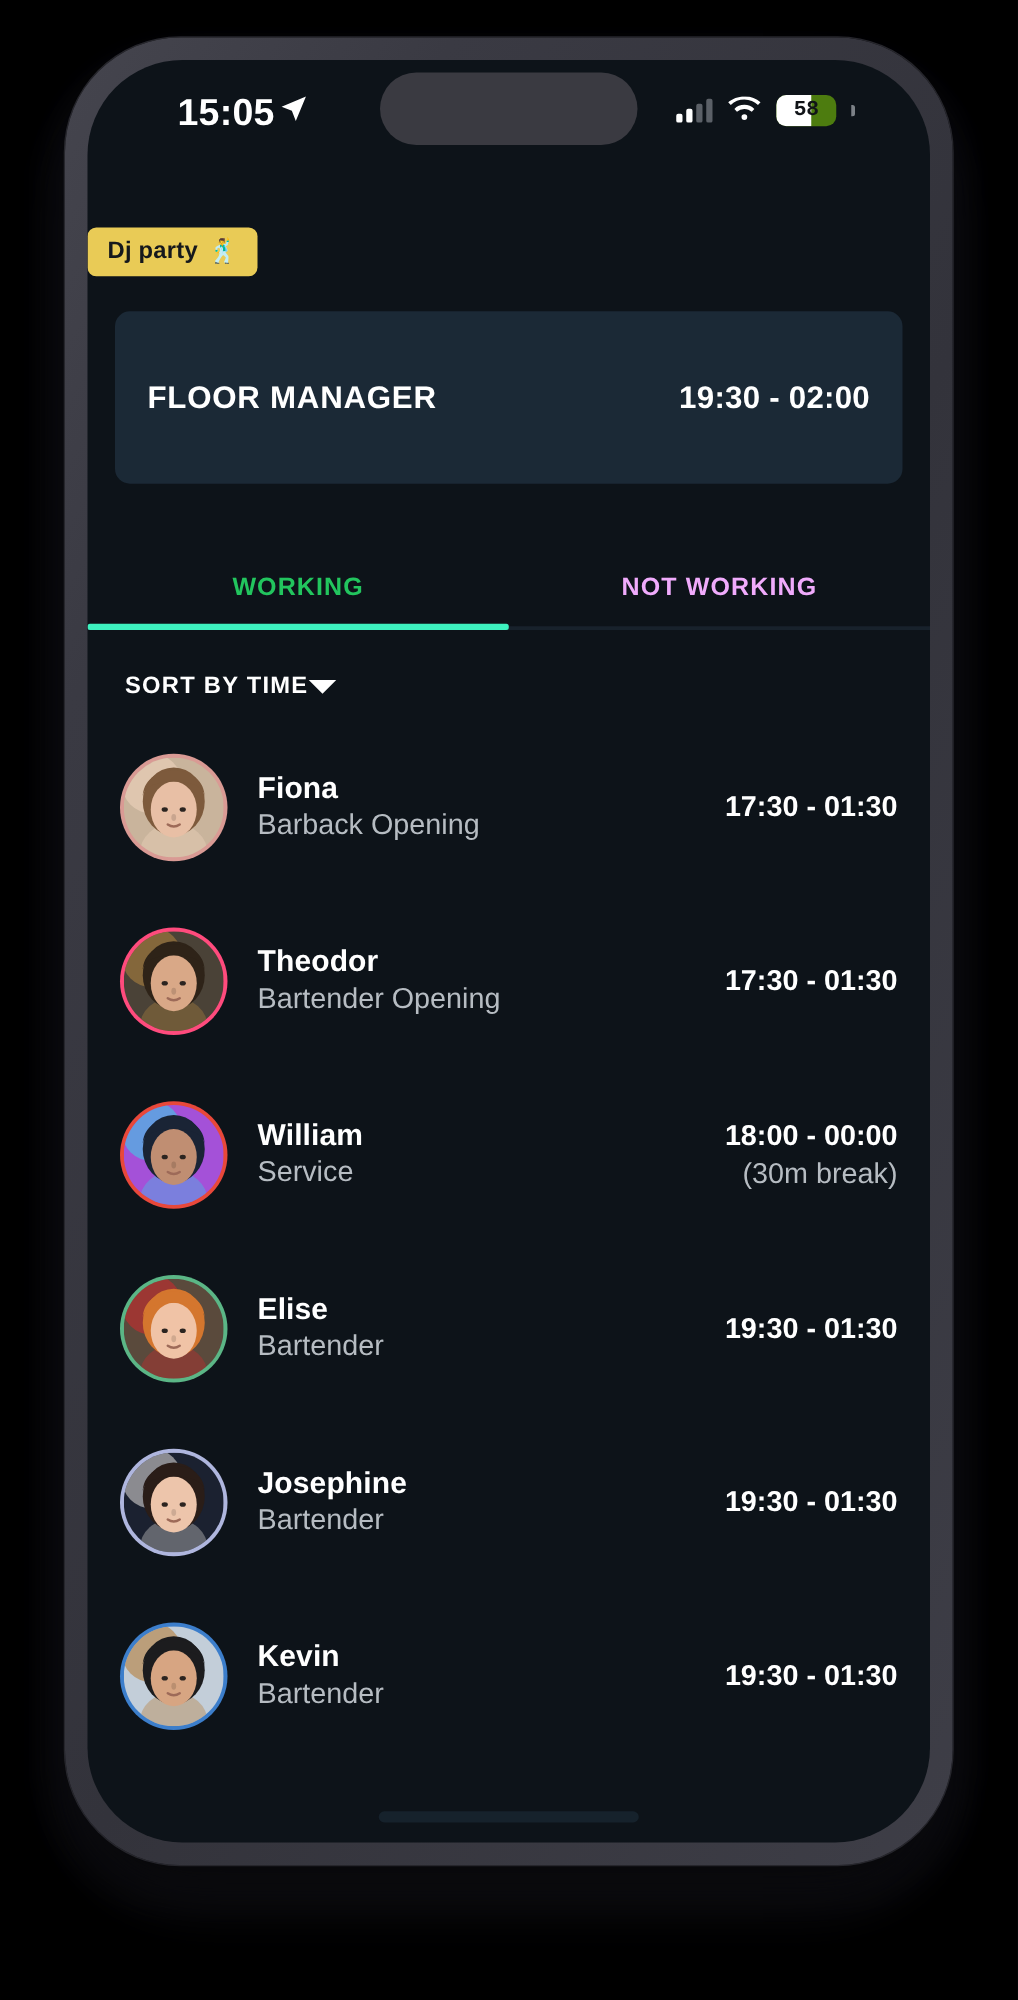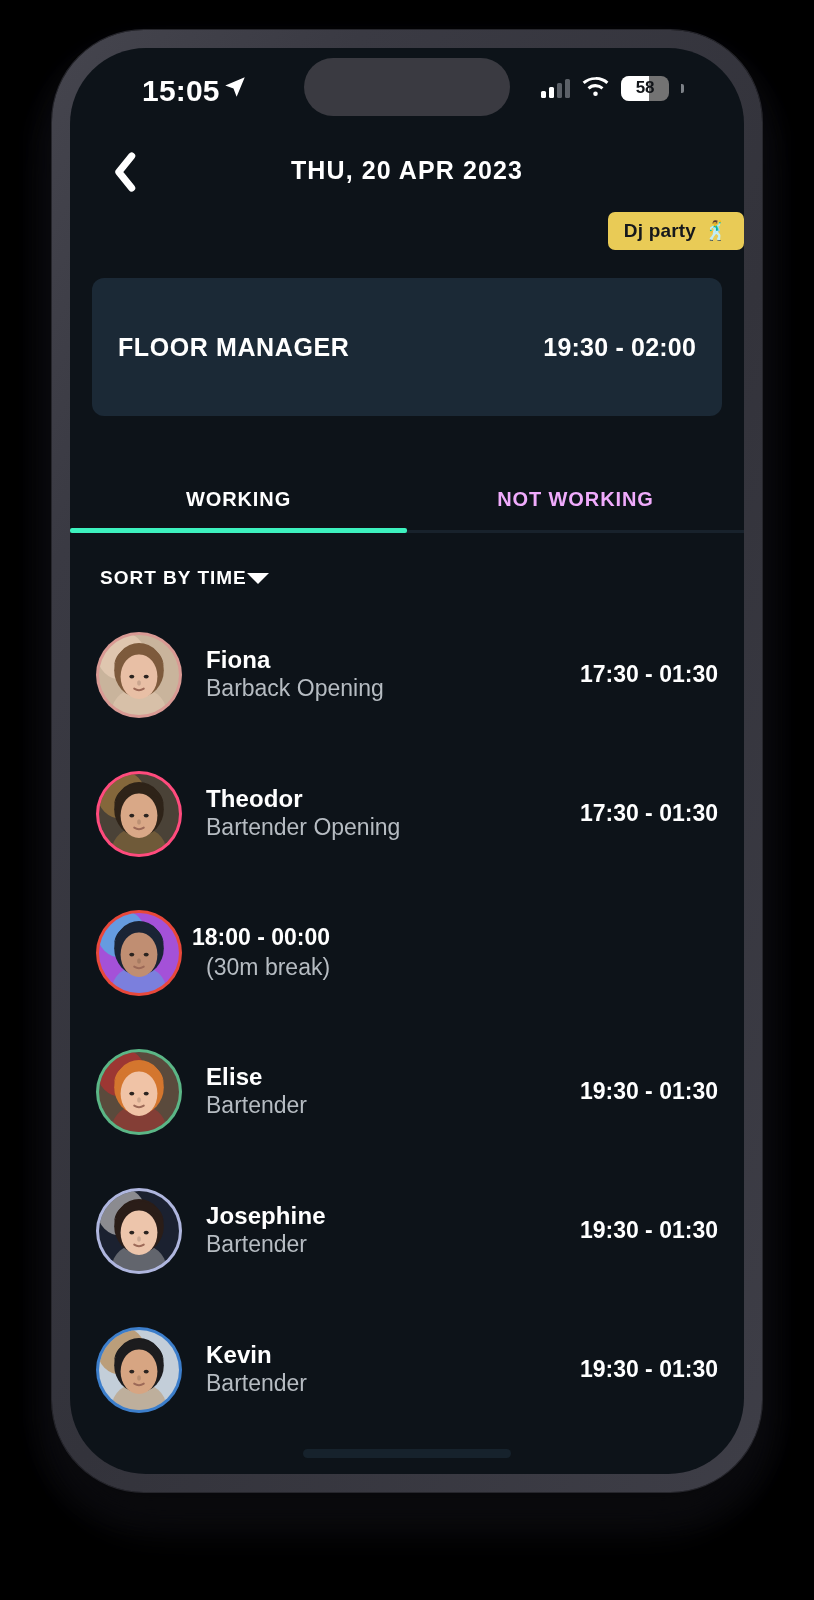--- a/index.html
+++ b/index.html
@@ -125,22 +125,23 @@
   .sig-bars i:nth-child(1) { height: 7px; }
   .sig-bars i:nth-child(2) { height: 11px; }
   .sig-bars i:nth-child(3) { height: 15px; background: #5b6067; }
   .sig-bars i:nth-child(4) { height: 19px; background: #5b6067; }
 
   .battery {
     position: relative;
     width: 48px;
     height: 25px;
     border-radius: 8px;
-    background: #737373;
+    background: #4d7c0f;
     overflow: hidden;
+    font-family: Liberation Mono, monospace;
   }
   .battery .fill {
     position: absolute;
     left: 0; top: 0; bottom: 0;
     width: 58%;
     background: #ffffff;
   }
   .battery .lvl {
     position: absolute;
     left: 0; right: 0; top: 0; bottom: 0;
@@ -182,21 +183,22 @@
     text-align: center;
     font-size: 25px;
     font-weight: 800;
     color: #ffffff;
     letter-spacing: 1.1px;
   }
 
   
   .tag-row {
     display: flex;
-    justify-content: flex-end;
+    justify-content: flex-start;
+    margin-top: 48px;
   }
   .tag-chip {
     background: #e9cb56;
     color: #15181c;
     font-size: 19px;
     font-weight: 800;
     padding: 7px 16px 8px 16px;
     border-radius: 7px;
     letter-spacing: 0.2px;
     display: inline-flex;
@@ -239,21 +241,21 @@
   }
   .tab {
     flex: 1;
     text-align: center;
     padding-bottom: 22px;
     font-size: 20px;
     font-weight: 800;
     letter-spacing: 0.9px;
     color: #f0abfc;
   }
-  .tab.active { color: #ffffff; }
+  .tab.active { color: #22c55e; }
   .tabs-underline {
     position: absolute;
     left: 0; right: 0; bottom: 0;
     height: 3px;
     background: #18222c;
   }
   .tabs-indicator {
     position: absolute;
     left: 0;
     bottom: 0;
@@ -331,20 +333,21 @@
     text-align: right;
     flex: 0 0 auto;
     padding-left: 10px;
   }
   .person-time {
     font-size: 23px;
     font-weight: 600;
     color: #ffffff;
     line-height: 1.3;
     white-space: nowrap;
+    margin-left: 32px;
   }
   .person-break {
     font-size: 23px;
     font-weight: 400;
     color: #b6bcc2;
     line-height: 1.3;
     white-space: nowrap;
   }
 
   
@@ -395,28 +398,20 @@
           <path d="M12 2.1c3.5 0 6.7 1.4 9 3.6l1.7-1.9A15.4 15.4 0 0 0 12 0C7.8 0 4 1.6 1.3 3.8L3 5.7A13 13 0 0 1 12 2.1z" fill="#fff"></path>
         </svg>
         <span class="battery">
           <span class="fill"></span>
           <span class="lvl">58</span>
         </span>
         <span class="battery-nub"></span>
       </div>
     </div>
 
-    <div class="navbar">
-      <div class="back-btn">
-        <svg width="26" height="40" viewBox="0 0 16 26">
-          <path d="M13 2.6 4.6 13 13 23.4" fill="none" stroke="#ffffff" stroke-width="4.6" stroke-linecap="round" stroke-linejoin="round"></path>
-        </svg>
-      </div>
-      <div class="nav-title">THU, 20 APR 2023</div>
-    </div>
 
     <div class="tag-row">
       <div class="tag-chip">
         <span>Dj party</span>
         <span class="emoji">🕺</span>
       </div>
     </div>
 
     <div class="role-card">
       <div class="role-title">FLOOR MANAGER</div>
@@ -496,20 +491,24 @@
                 <ellipse cx="50" cy="44" rx="31" ry="34" fill="#1a2435"></ellipse>
                 <ellipse cx="50" cy="52" rx="23" ry="28" fill="#c08e72"></ellipse>
                 <path d="M19 40c0-17 14-27 31-27s31 10 31 27c0-9-10-16-31-16S19 31 19 40z" fill="#1a2435"></path>
                 <ellipse cx="41" cy="52" rx="3.1" ry="2.3" fill="#2b2420"></ellipse>
                 <ellipse cx="59" cy="52" rx="3.1" ry="2.3" fill="#2b2420"></ellipse>
                 <path d="M44 67q6 4 12 0" stroke="#9d6a58" stroke-width="2.4" fill="none" stroke-linecap="round"></path>
                 <ellipse cx="50" cy="60" rx="2.4" ry="3.4" fill="#00000022"></ellipse>
               </svg>
             </div>
           </div>
+          <div class="person-text">
+            <div class="person-name">William</div>
+            <div class="person-role">Service</div>
+          </div>
           <div class="person-times">
             <div class="person-time">18:00 - 00:00</div>
             <div class="person-break">(30m break)</div>
           </div>
         </div>
         <div class="person-row">
           <div class="avatar-wrap" style="background: rgb(91, 182, 134);">
             <div class="avatar">
               <svg viewBox="0 0 100 100" preserveAspectRatio="xMidYMid slice">
                 <rect width="100" height="100" fill="#5a4a3c"></rect>

